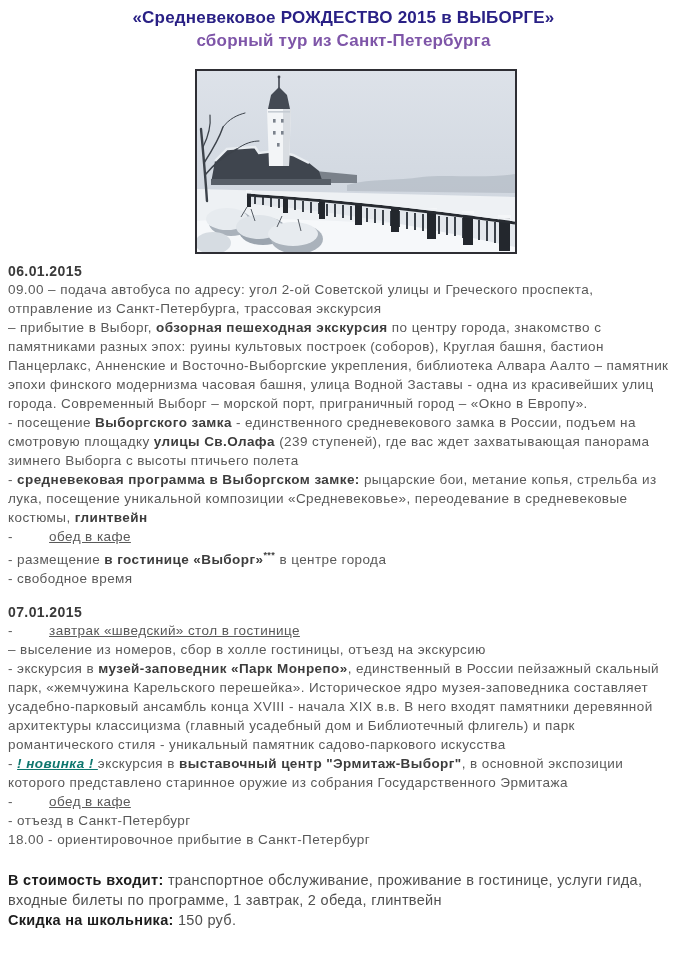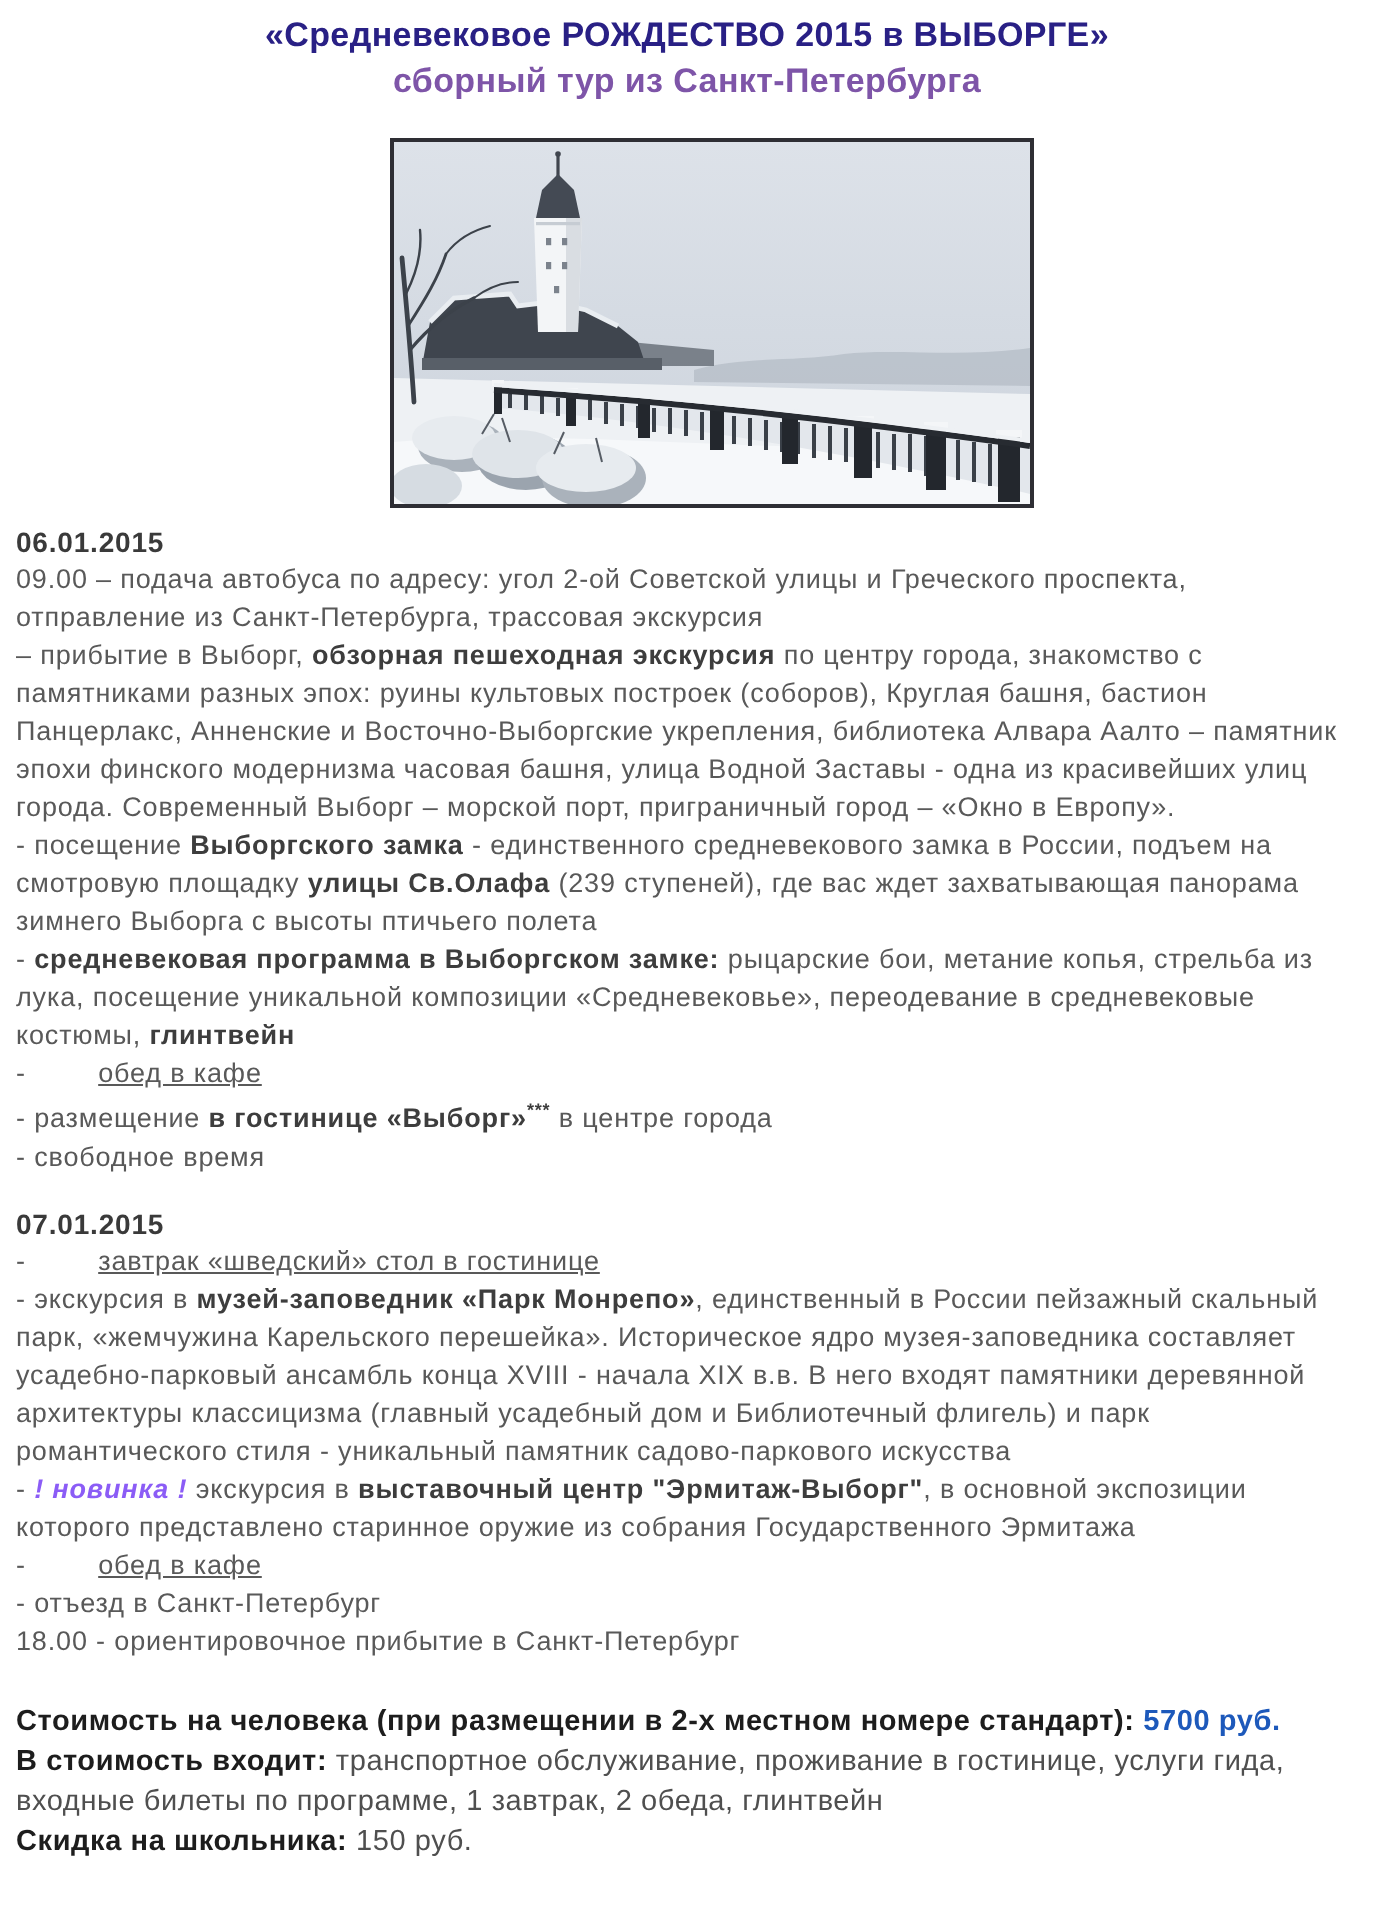--- a/index.html
+++ b/index.html
@@ -17,21 +17,21 @@
   .photo svg { display:block; width:100%; height:100%; }
 
   
   .date { font-size:14px; font-weight:bold; color:#3a3a3a; letter-spacing:.4px; line-height:18px; }
   .day  { margin-top:6px; max-width:676px; }
   .day + .day { margin-top:15px; }
   .line { font-size:13.5px; line-height:19px; color:#595959; letter-spacing:.42px; }
   .seg-plain { }
   .seg-b  { font-weight:bold; color:#3d3d3d; }
   .seg-u  { text-decoration:underline;margin-left:32px; }
-  .seg-hl { color:#8b5cf6; font-weight:bold; font-style:italic; }
+  .seg-hl { color:#0f766e; font-weight:bold; font-style:italic; text-decoration:underline; }
   sup.seg-sup { font-weight:bold; color:#3d3d3d; font-size:9px; }
 
   
   .price { margin-top:21px; max-width:680px; }
   .price .line { font-size:14.5px; line-height:20px; color:#4f4f4f; letter-spacing:.3px; }
   .price .seg-b { color:#1d1d1d; }
   .seg-blue { color:#1d59bb; font-weight:bold; }
 </style>
 </head>
 <body>
@@ -133,27 +133,27 @@
         <p class="line"><span class="seg-plain">- </span><span class="seg-u">обед в кафе</span></p>
         <p class="line"><span class="seg-plain">- размещение </span><span class="seg-b">в гостинице «Выборг»</span><sup class="seg-sup">***</sup><span class="seg-plain"> в центре города</span></p>
         <p class="line"><span class="seg-plain">- свободное время</span></p>
       </div>
   </section>
 
   <section class="day">
     <h2 class="date">07.01.2015</h2>
     <div>
         <p class="line"><span class="seg-plain">- </span><span class="seg-u">завтрак «шведский» стол в гостинице</span></p>
+        <p class="line"><span class="seg-plain">– выселение из номеров, сбор в холле гостиницы, отъезд на экскурсию</span></p>
         <p class="line"><span class="seg-plain">- экскурсия в </span><span class="seg-b">музей-заповедник «Парк Монрепо»</span><span class="seg-plain">, единственный в России пейзажный скальный парк, «жемчужина Карельского перешейка». Историческое ядро музея-заповедника составляет усадебно-парковый ансамбль конца XVIII - начала XIX в.в. В него входят памятники деревянной архитектуры классицизма (главный усадебный дом и Библиотечный флигель) и парк романтического стиля - уникальный памятник садово-паркового искусства</span></p>
         <p class="line"><span class="seg-plain">- </span><span class="seg-hl">! новинка ! </span><span class="seg-plain">экскурсия в </span><span class="seg-b">выставочный центр "Эрмитаж-Выборг"</span><span class="seg-plain">, в основной экспозиции которого представлено старинное оружие из собрания Государственного Эрмитажа</span></p>
         <p class="line"><span class="seg-plain">- </span><span class="seg-u">обед в кафе</span></p>
         <p class="line"><span class="seg-plain">- отъезд в Санкт-Петербург</span></p>
         <p class="line"><span class="seg-plain">18.00 - ориентировочное прибытие в Санкт-Петербург</span></p>
       </div>
   </section>
 
   <section class="price">
-      <p class="line"><span class="seg-b">Стоимость на человека (при размещении в 2-х местном номере стандарт):</span><span class="seg-plain"> </span><span class="seg-blue">5700 руб.</span></p>
       <p class="line"><span class="seg-b">В стоимость входит:</span><span class="seg-plain"> транспортное обслуживание, проживание в гостинице, услуги гида, входные билеты по программе, 1 завтрак, 2 обеда, глинтвейн</span></p>
       <p class="line"><span class="seg-b">Скидка на школьника:</span><span class="seg-plain"> 150 руб.</span></p>
     </section>
 
 </div>
 
 </body></html>

